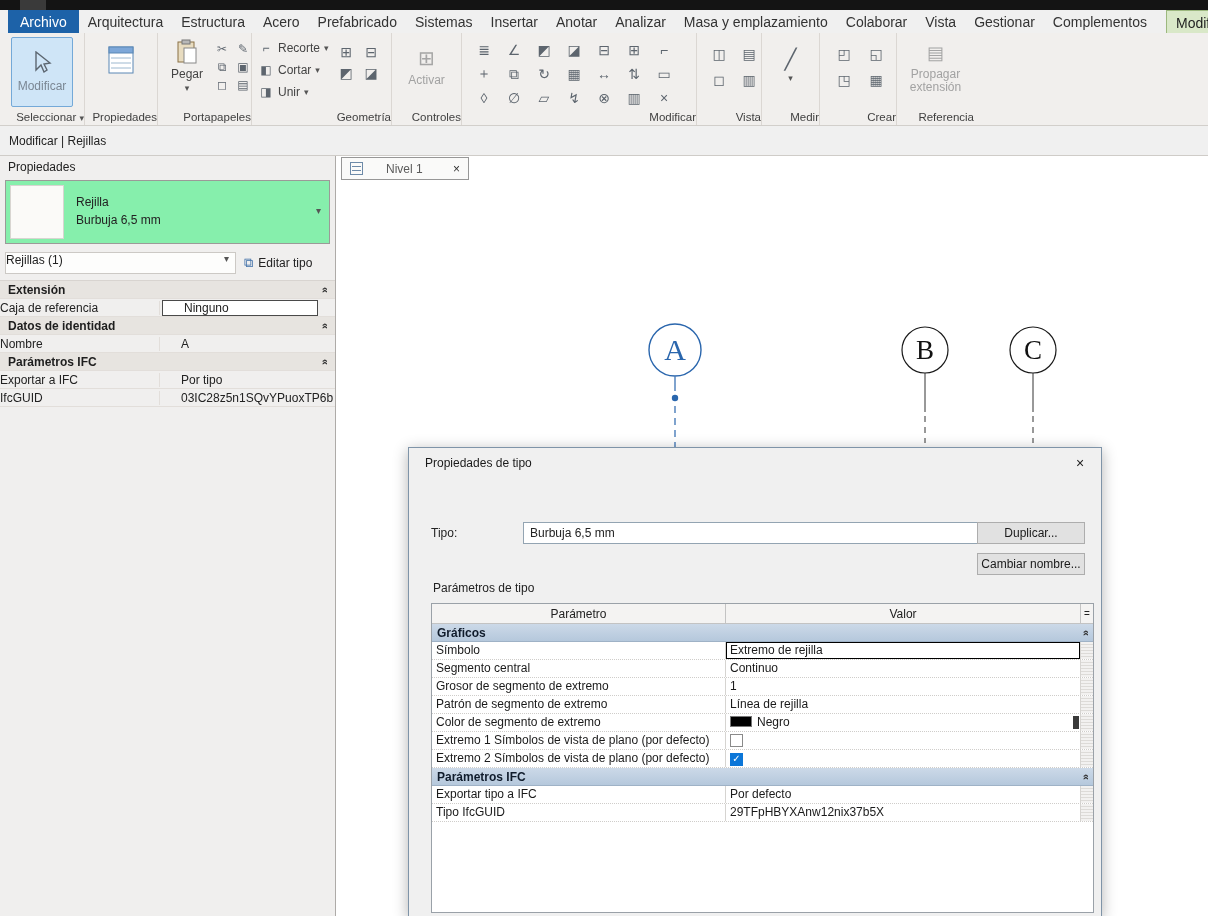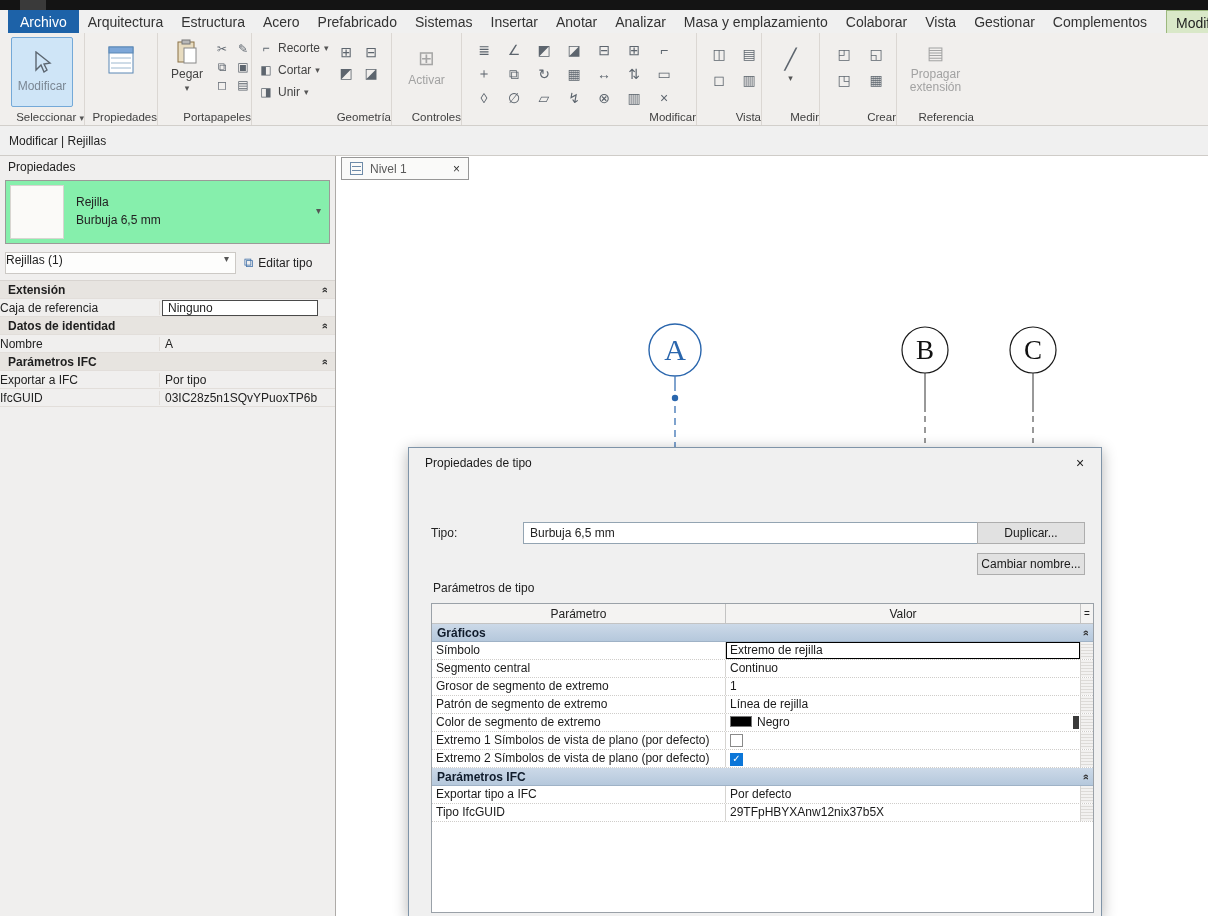--- a/index.html
+++ b/index.html
@@ -46,27 +46,27 @@
   .sel-row { display:flex; margin:8px 5px 6px 5px; height:22px; gap:6px; }
   .sel-combo { flex:1; position:relative; border:1px solid #ccc9c5; background:#fdfdfc; display:flex; align-items:flex-start; padding:0 0; color:#222; }
   .sel-combo .arrow { position:absolute; right:6px; font-size:10px; color:#555; }
   .edit-type { width:88px; display:flex; align-items:center; gap:5px; color:#222; padding-left:2px; }
   .edit-type .eticon { color:#3f6fa8; font-size:13px; }
 
   .pgrid { border-top:1px solid #d8d4d0; }
   .p-row { display:flex; height:18px; align-items:center; border-bottom:1px solid #e2deda; background:#f0efee; }
   .p-sec { background:#e7e4e0; font-weight:bold; justify-content:space-between; padding:0 8px; color:#1e1e1e; }
   .p-label { width:160px; border-right:1px solid #e2deda; color:#222; overflow:hidden; white-space:nowrap; }
-  .p-value { flex:1; padding-left:5px; color:#222; overflow:hidden; white-space:nowrap; }
+  .p-value { flex:1; padding-left:21px; color:#222; overflow:hidden; white-space:nowrap; }
   .p-value.focus { margin-left:2px; height:16px; line-height:15px; background:#fff; border:1px solid #4a4a4a; flex:0 0 156px; }
   .dblchev { display:inline-block; transform:rotate(-90deg); color:#333; font-size:11px; }
 
   
   .canvas { position:absolute; left:336px; top:156px; right:0; bottom:0; background:#fff; }
-  .viewtab { position:absolute; left:5px; top:1px; width:128px; height:23px; border:1px solid #979797; background:#fafaf9; display:flex; align-items:center; gap:7px; padding:0 8px; color:#5a5a5a; }
+  .viewtab { position:absolute; left:5px; top:1px; width:128px; height:23px; border:1px solid #979797; background:#fafaf9; display:flex; align-items:center; gap:23px; padding:0 8px; color:#5a5a5a; }
   .viewtab .vticon { width:13px; height:13px; border:1px solid #6d8aa8; position:relative; }
   .viewtab .vticon::before { content:""; position:absolute; left:1px; right:1px; top:3px; height:1px; background:#6d8aa8; box-shadow:0 4px 0 #6d8aa8; }
   .viewtab .close { margin-left:auto; color:#333; font-size:12px; }
 
   
   .dialog { position:absolute; left:408px; top:447px; width:694px; height:470px; background:#f0f0f0; border:1px solid #7f94a8; box-shadow:0 3px 14px rgba(0,0,0,.3); }
   .dlg-title { position:relative; height:30px; display:flex; align-items:center; padding-left:16px; color:#1a1a1a; }
   .dlg-close { position:absolute; right:10px; top:5px; width:22px; height:20px; display:flex; align-items:center; justify-content:center; color:#222; font-size:14px; }
   .dlg-row { position:absolute; left:22px; right:8px; height:22px; display:flex; align-items:center; }
   .dlg-lab { width:70px; color:#222; }

